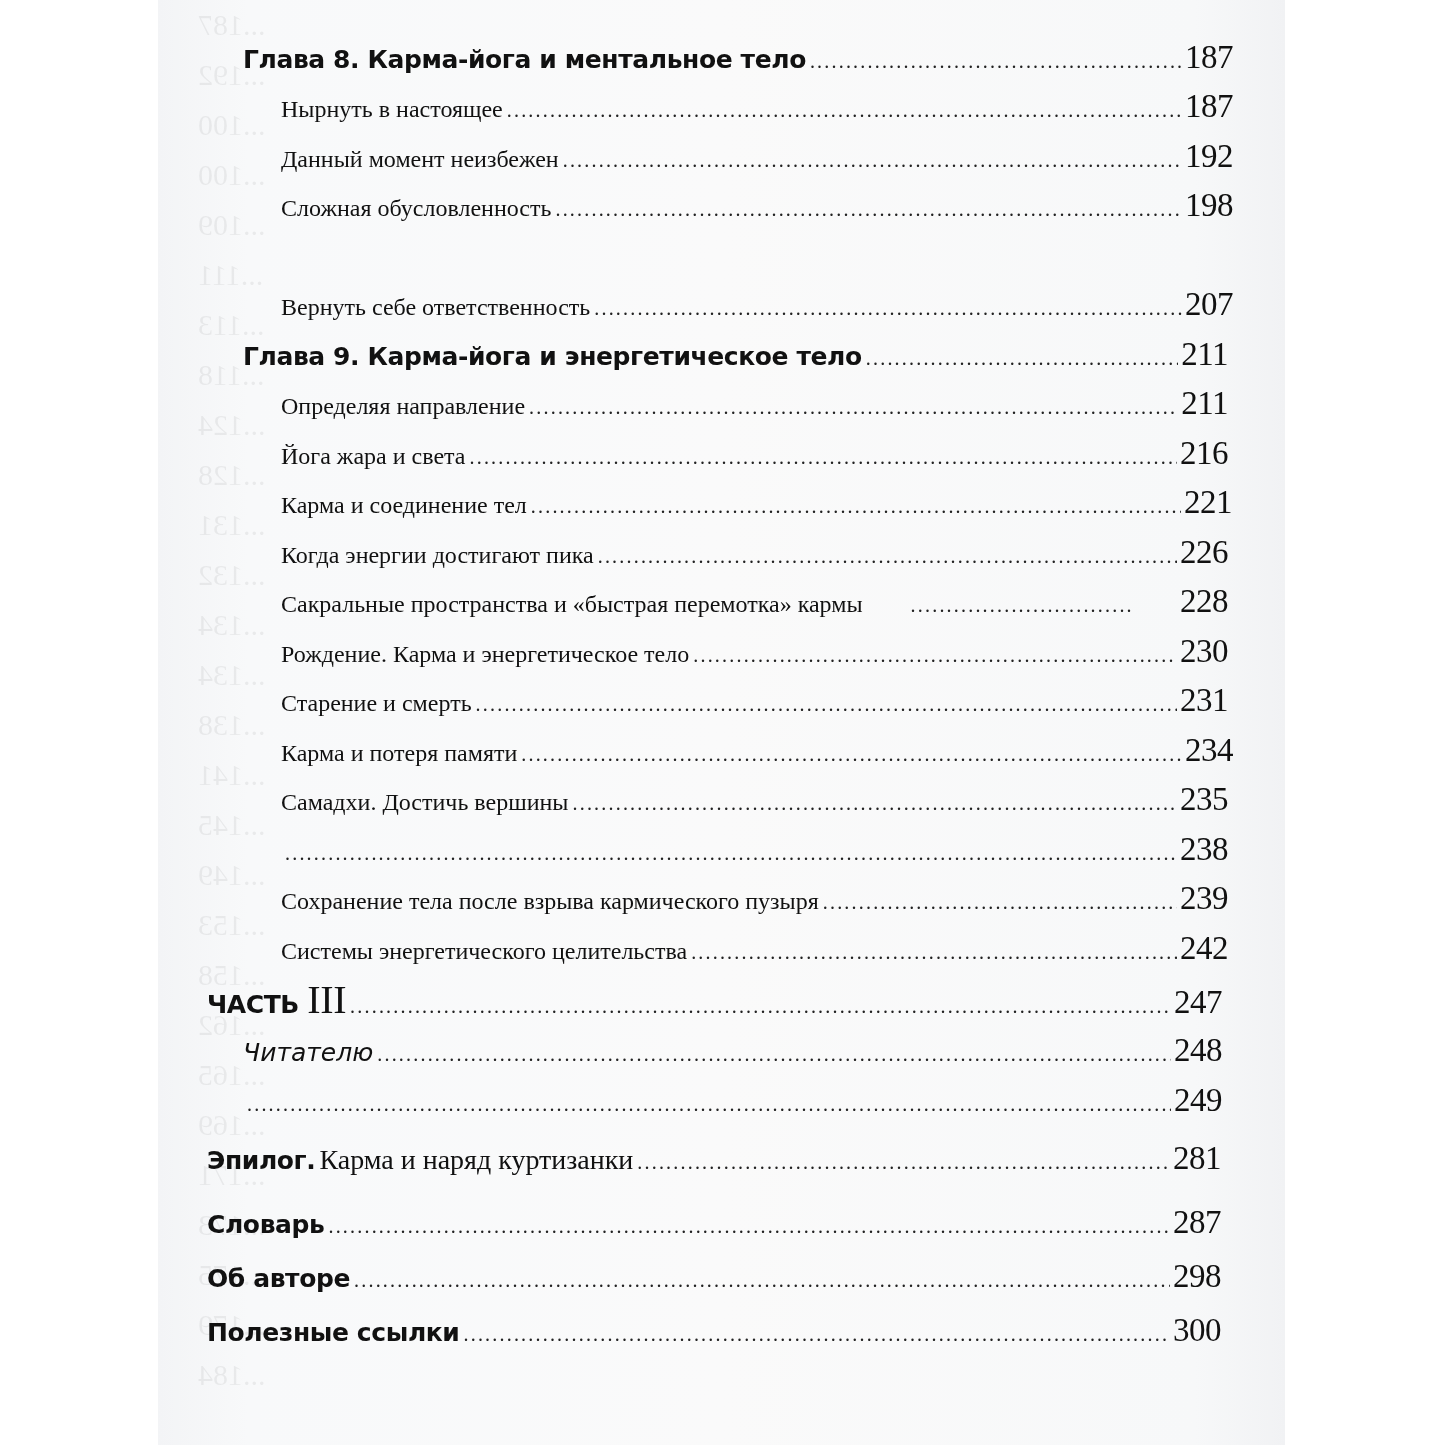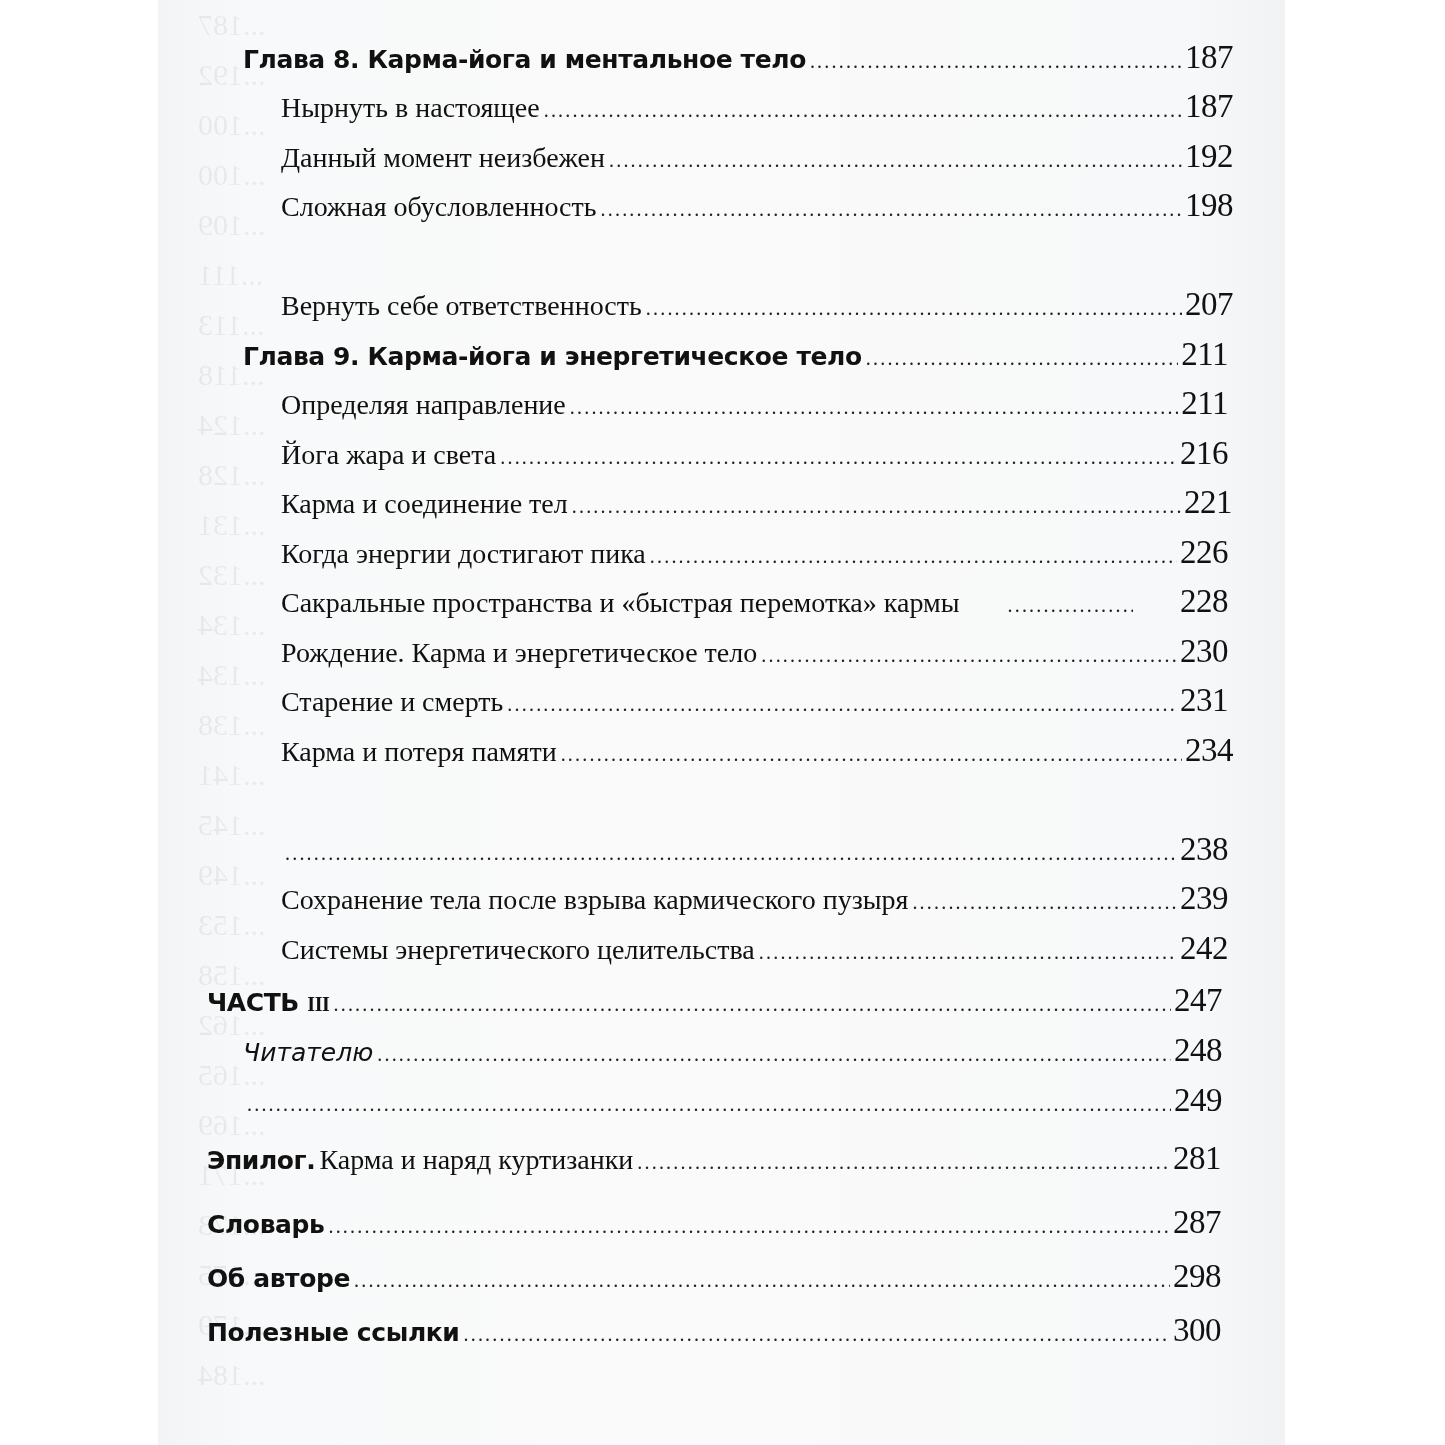--- a/index.html
+++ b/index.html
@@ -37,34 +37,34 @@
   }
   .row .page-num {
     flex: 0 0 auto; font-family: "Liberation Serif", "DejaVu Serif", serif;
     font-size: 33px; letter-spacing: -0.5px;
   }
   .chapter .label {
     font-family: "DejaVu Sans", "Liberation Sans", sans-serif; font-weight: bold;
     font-size: 25px; letter-spacing: -0.4px;
   }
   .section .label {
-    font-family: "Liberation Serif", "DejaVu Serif", serif; font-size: 28px;
+    font-family: "Liberation Serif", "DejaVu Serif", serif; font-size: 24px;
   }
   .italic .label {
     font-family: "DejaVu Sans", "Liberation Sans", sans-serif; font-style: italic;
     font-size: 25px; font-weight: normal;
   }
   .mixed .label .bold-part {
     font-family: "DejaVu Sans", "Liberation Sans", sans-serif; font-weight: bold;
     font-size: 25px; letter-spacing: -0.4px;
   }
   .mixed .label .serif-part {
     font-family: "Liberation Serif", serif; font-size: 28px;
   }
-  .roman { font-family: "Liberation Serif", serif; font-weight: bold; font-size: 20px; }
+  .roman { font-family: "Liberation Serif", serif; font-weight: normal; font-size: 40px; }
 </style>
 </head>
 <body>
 
 <div class="page">
   <div class="ghost" id="ghost">
       <div class="ghost-line" style="top: 8px; left: 40px; right: auto;">...187</div>
       <div class="ghost-line" style="top: 58px; left: 40px; right: auto;">...192</div>
       <div class="ghost-line" style="top: 108px; left: 40px; right: auto;">...100</div>
       <div class="ghost-line" style="top: 158px; left: 40px; right: auto;">...100</div>
@@ -159,20 +159,25 @@
     <div class="row section" style="left:123px; right:57px; top:677px;">
       <span class="label">Старение и смерть</span>
       <span class="dots"></span>
       <span class="page-num">231</span>
     </div>
     <div class="row section" style="left:123px; right:52px; top:727px;">
       <span class="label">Карма и потеря памяти</span>
       <span class="dots"></span>
       <span class="page-num">234</span>
     </div>
+    <div class="row section" style="left:123px; right:57px; top:776px;">
+      <span class="label">Самадхи. Достичь вершины</span>
+      <span class="dots"></span>
+      <span class="page-num">235</span>
+    </div>
     <div class="row section" style="left:123px; right:57px; top:826px;">
       <span class="dots"></span>
       <span class="page-num">238</span>
     </div>
     <div class="row section" style="left:123px; right:57px; top:875px;">
       <span class="label">Сохранение тела после взрыва кармического пузыря</span>
       <span class="dots"></span>
       <span class="page-num">239</span>
     </div>
     <div class="row section" style="left:123px; right:57px; top:925px;">

